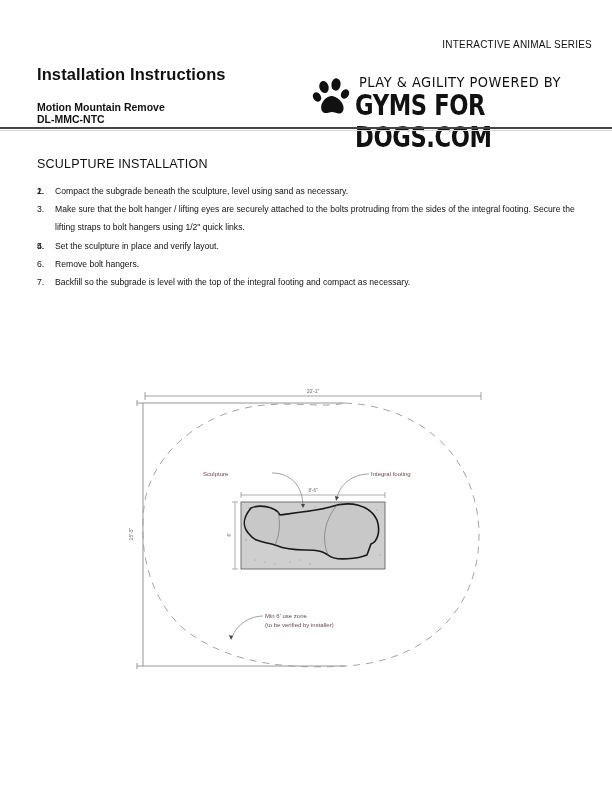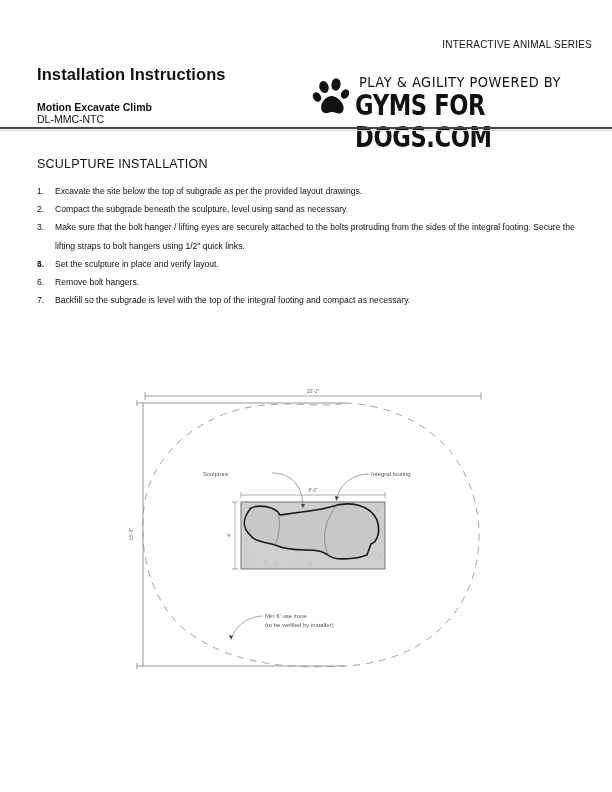--- a/index.html
+++ b/index.html
@@ -1,59 +1,59 @@
 <!DOCTYPE html>
 <html><head>
 <meta charset="utf-8">
 <style>
   html, body { margin: 0; padding: 0; background: #ffffff; }
   body { width: 612px; height: 792px; position: relative; overflow: hidden; font-family: "Liberation Sans", "DejaVu Sans", sans-serif; color: #111; }
   .abs { position: absolute; }
   .doc-title { left: 37px; top: 33px; font-size: 16.5px; font-weight: bold; letter-spacing: 0.1px; color: #111; margin-top: 32px; }
   .series { right: 20px; top: 39px; font-size: 10px; font-weight: normal; color: #111; letter-spacing: 0.2px; }
   .product-name { left: 37px; top: 101px; font-size: 10.5px; font-weight: bold; line-height: 12px; }
-  .product-code { left: 37px; top: 113px; font-size: 10.5px; font-weight: normal; line-height: 12px; }
+  .product-code { left: 37px; top: 113px; font-size: 10.5px; font-weight: bold; line-height: 12px; }
   .logo-tag { left: 359px; top: 74px; font-family: "DejaVu Sans", sans-serif; font-size: 14px; letter-spacing: 0.5px; color: #111; line-height: 16px; transform: scaleX(0.93); transform-origin: left; }
   .logo-main { left: 355px; top: 89px; font-family: "DejaVu Sans", sans-serif; font-size: 29px; font-weight: bold; letter-spacing: -0.5px; color: #111; line-height: 32px; transform: scaleX(0.78); transform-origin: left; }
   .divider { left: 0; top: 127px; width: 612px; height: 2px; background: #444; }
   .divider2 { left: 0; top: 130px; width: 612px; height: 1px; background: #d8d8d8; }
   .section-title { left: 37px; top: 157px; font-size: 12.5px; font-weight: normal; letter-spacing: 0.2px; }
   ol.steps { position: absolute; left: 37px; top: 182px; margin: 0; padding: 0; list-style: none; width: 540px; }
   ol.steps li { position: relative; padding-left: 18px; font-size: 8.6px; line-height: 18.2px; color: #111; }
   ol.steps li .num { position: absolute; left: 0; top: 0; }
   .diagram { left: 115px; top: 380px; width: 390px; height: 300px; }
   .diagram text { font-family: "Liberation Sans", sans-serif; }
 </style>
 </head>
 <body>
 
 <div class="abs doc-title">Installation Instructions</div>
 <div class="abs series">INTERACTIVE ANIMAL SERIES</div>
-<div class="abs product-name">Motion Excavate Climb</div>
+<div class="abs product-name">Motion Mountain Remove</div>
 <div class="abs product-code">DL-MMC-NTC</div>
 
 <div>
   <svg class="abs" style="left:312px;top:76px;" width="44" height="44" viewBox="0 0 44 44">
     <ellipse cx="12" cy="11" rx="4.6" ry="6.2" fill="#111" transform="rotate(-15 12 11)"></ellipse>
     <ellipse cx="24" cy="8.5" rx="4.6" ry="6.2" fill="#111" transform="rotate(10 24 8.5)"></ellipse>
     <ellipse cx="5" cy="21" rx="3.8" ry="5" fill="#111" transform="rotate(-35 5 21)"></ellipse>
     <ellipse cx="33" cy="18" rx="3.8" ry="5" fill="#111" transform="rotate(35 33 18)"></ellipse>
     <path d="M19 20 C12 21, 7 30, 10 35 C13 39, 17 36, 20 36 C24 36, 28 40, 31 35 C34 30, 27 20, 19 20 Z" fill="#111"></path>
   </svg>
   <div class="abs logo-tag">PLAY &amp; AGILITY POWERED BY</div>
   <div class="abs logo-main">GYMS FOR DOGS.COM</div>
 </div>
 
 <div class="abs divider"></div>
 <div class="abs divider2"></div>
 
 <div class="abs section-title">SCULPTURE INSTALLATION</div>
 
 <ol class="steps">
-  <li><span class="num">1.</span><span>Excavate the site below the top of subgrade as per the provided layout drawings.</span></li>
+  <li><span class="num">1.</span></li>
   <li><span class="num">2.</span><span>Compact the subgrade beneath the sculpture, level using sand as necessary.</span></li>
   <li><span class="num">3.</span><span>Make sure that the bolt hanger / lifting eyes are securely attached to the bolts protruding from the sides of the integral footing.  Secure the lifting straps to bolt hangers using 1/2" quick links.</span></li>
   <li><span class="num">4.</span></li>
   <li><span class="num">5.</span><span>Set the sculpture in place and verify layout.</span></li>
   <li><span class="num">6.</span><span>Remove bolt hangers.</span></li>
   <li><span class="num">7.</span><span>Backfill so the subgrade is level with the top of the integral footing and compact as necessary.</span></li>
 </ol>
 
 <svg class="abs diagram" viewBox="0 0 390 300">
 

